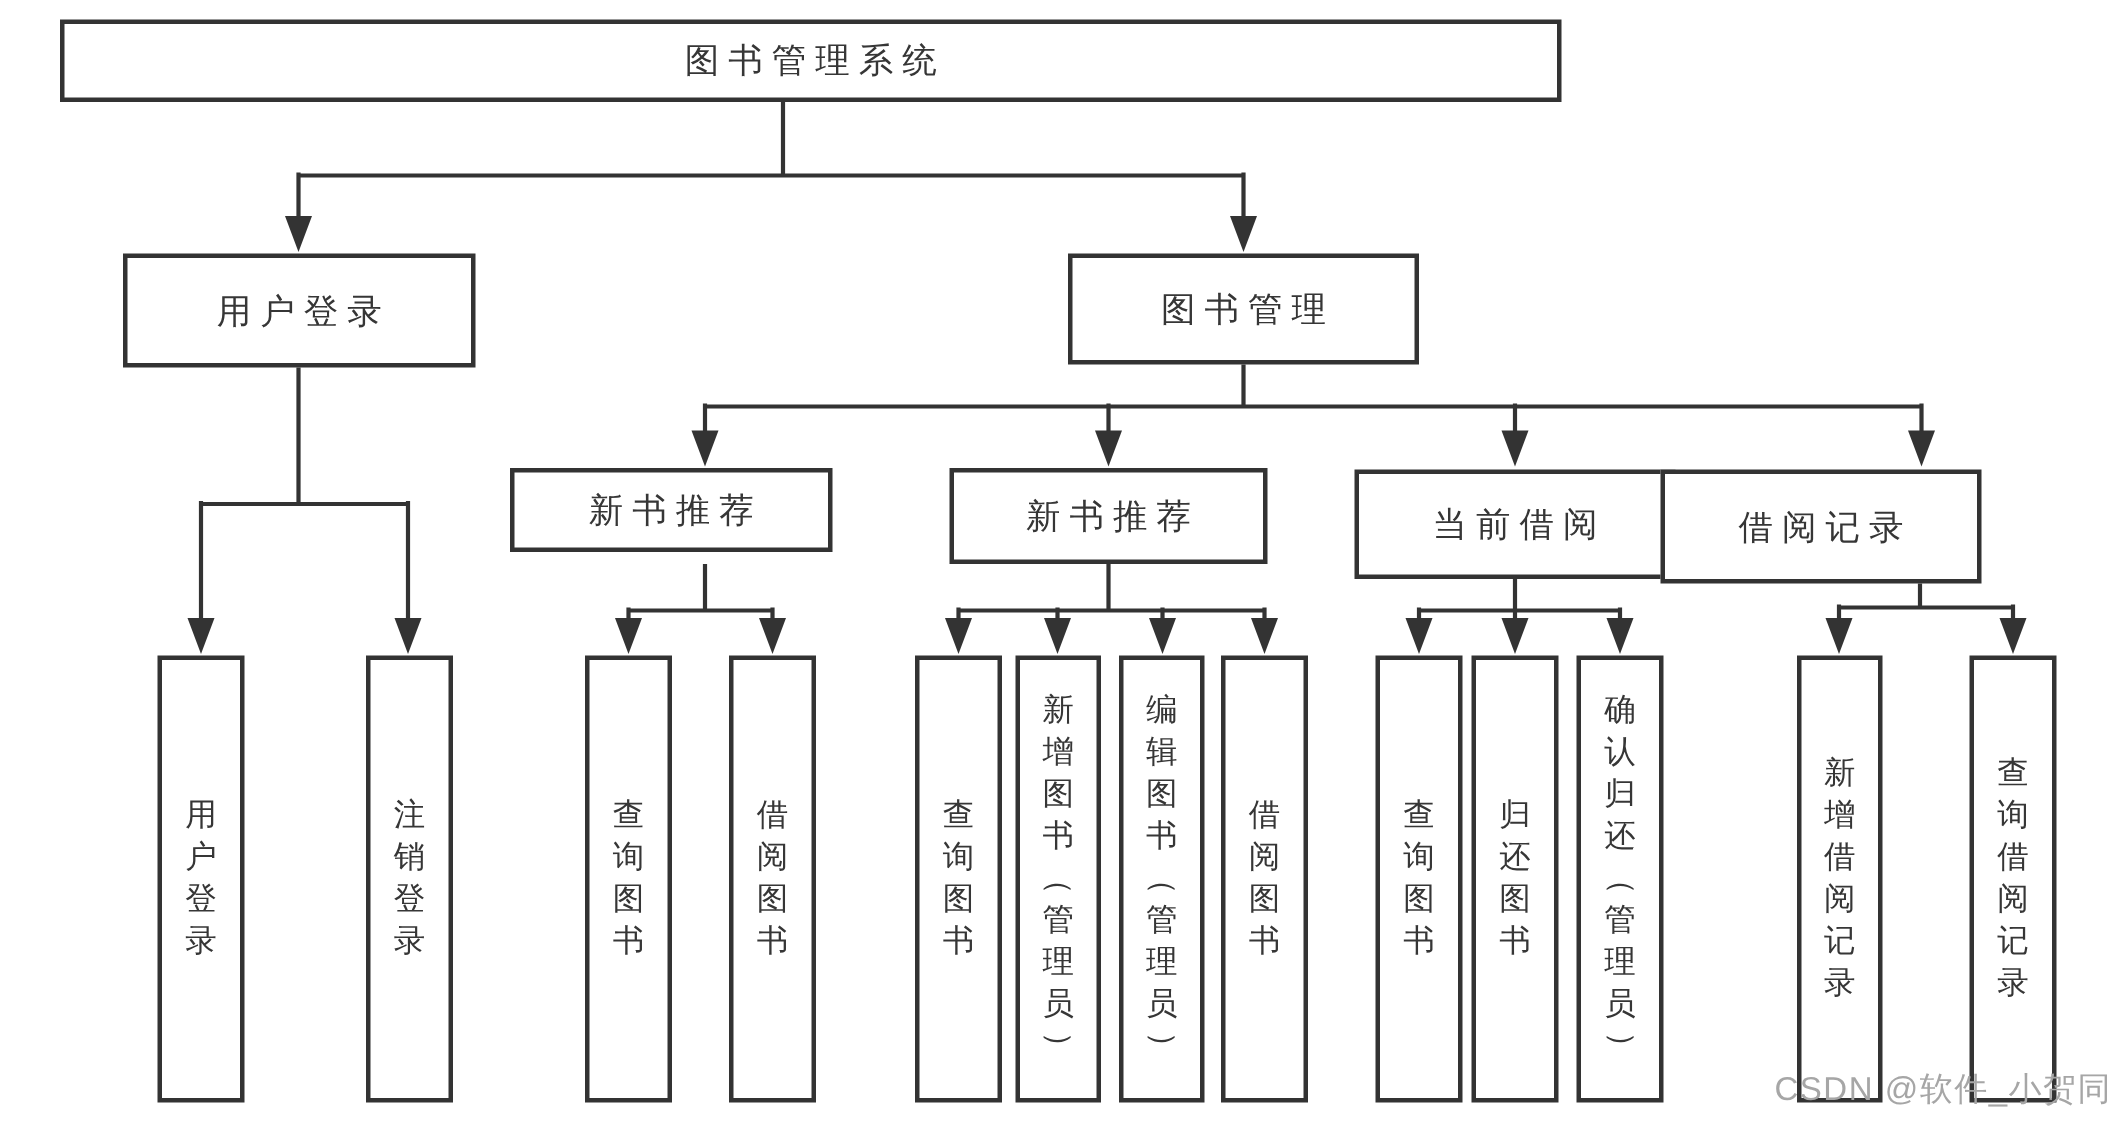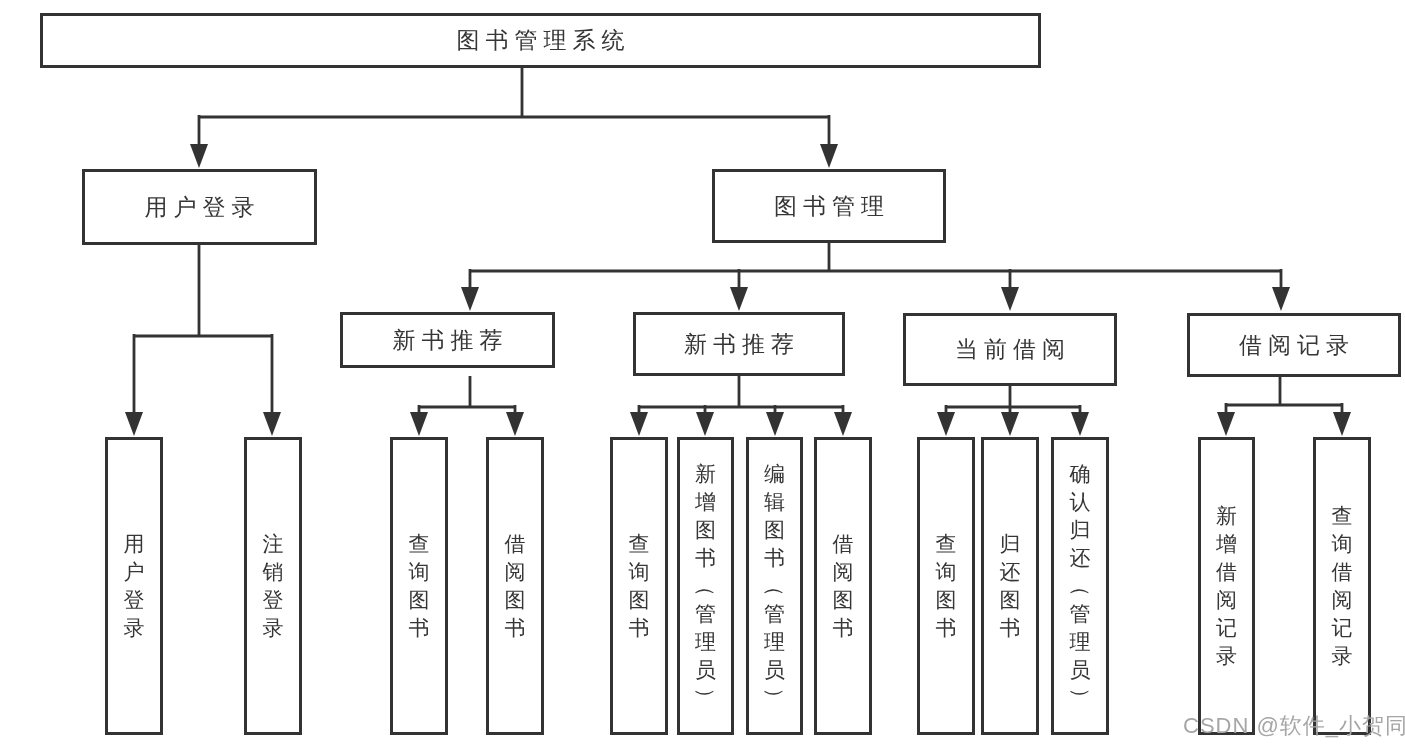--- a/index.html
+++ b/index.html
@@ -102,21 +102,21 @@
   </svg>
 
   <div class="node h" style="left:40px;top:13px;width:1001px;height:55px">图书管理系统</div>
 
   <div class="node h" style="left:82px;top:169px;width:235px;height:76px">用户登录</div>
   <div class="node h" style="left:712px;top:169px;width:234px;height:74px">图书管理</div>
 
   <div class="node h" style="left:340px;top:312px;width:215px;height:56px">新书推荐</div>
   <div class="node h" style="left:633px;top:312px;width:212px;height:64px">新书推荐</div>
   <div class="node h" style="left:903px;top:313px;width:214px;height:73px">当前借阅</div>
-  <div class="node h" style="left:1187px;top:313px;width:214px;height:64px">借阅记录</div>
+  <div class="node h" style="left:1107px;top:313px;width:214px;height:76px">借阅记录</div>
 
   <div class="node v" style="left:105px">
       <span class="vchar">用</span>
       <span class="vchar">户</span>
       <span class="vchar">登</span>
       <span class="vchar">录</span>
     </div>
   <div class="node v" style="left:244px">
       <span class="vchar">注</span>
       <span class="vchar">销</span>

